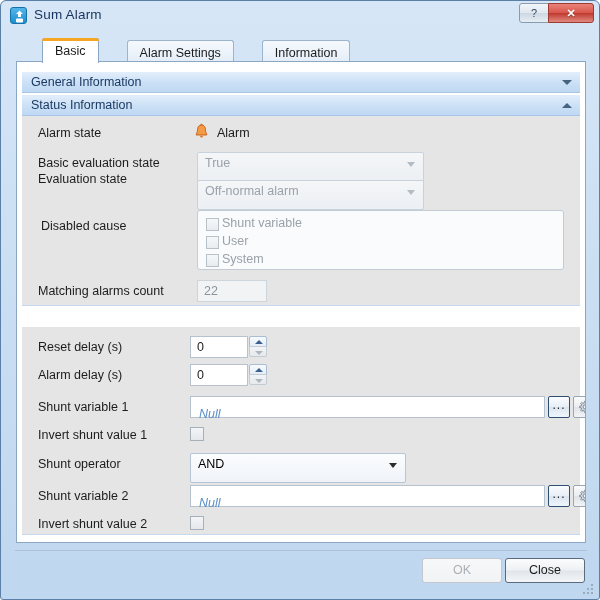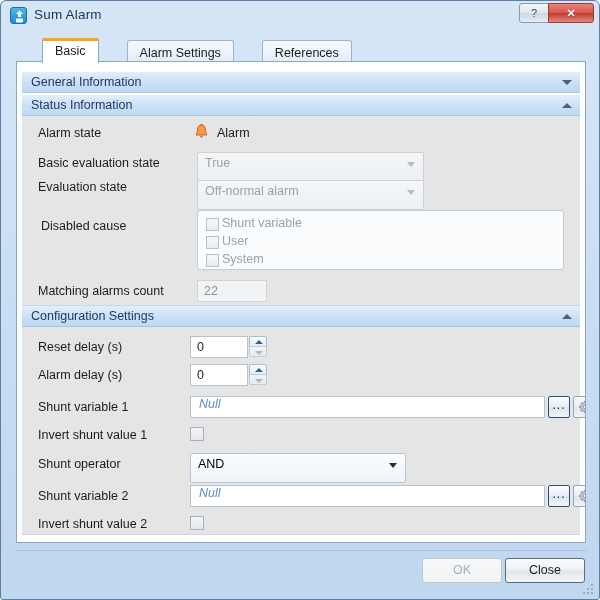--- a/index.html
+++ b/index.html
@@ -143,21 +143,21 @@
   .combo.disabled .arrow{border-top-color:#b3bcc5;}
   .textbox{
     position:absolute;box-sizing:border-box;height:22px;
     border:1px solid #b6c2ce;
     background:#ffffff;
     font-size:12.5px;
     color:#1c1c1c;
   }
   .textbox.disabled{background:#f1f3f5;border-color:#ccd4dc;color:#8c949c;}
   .textbox .tval{position:absolute;left:6px;top:3px;white-space:nowrap;}
-  .textbox .tnull{position:absolute;left:8px;top:0;white-space:nowrap;color:#5b8fc7;font-style:italic;}
+  .textbox .tnull{position:absolute;left:8px;top:10px;white-space:nowrap;color:#5b8fc7;font-style:italic;}
   .groupbox{
     position:absolute;box-sizing:border-box;
     border:1px solid #c3ccd5;
     border-radius:3px;
     background:#fafbfc;
   }
   .cbrow{position:absolute;left:8px;height:18px;}
   .cbbox{
     position:absolute;left:0;top:2px;width:13px;height:13px;
     box-sizing:border-box;
@@ -228,21 +228,21 @@
         <rect x="3" y="9.5" width="7" height="4" rx="1" fill="#ffffff"></rect>
       </svg>
     </div>
     <div class="title-text">Sum Alarm</div>
     <div class="winbtns">
       <span class="wbtn help">?</span><span class="wbtn close">✕</span>
     </div>
   </div>
 
   <div class="tabstrip">
-    <div class="tab active">Basic</div><div class="tab">Alarm Settings</div><div class="tab">References</div>
+    <div class="tab active">Basic</div><div class="tab">Alarm Settings</div><div class="tab">Information</div>
   </div>
 
   <div class="panel">
     <div class="pad">
 
       <div class="exp-head" style="top:5px;">
         <span class="lbl">General Information</span>
         <span class="chev down"></span>
       </div>
 
@@ -262,21 +262,21 @@
           </svg>
         </div>
         <div class="row-label" style="left:195px;top:10px;">Alarm</div>
 
         <div class="row-label" style="left:16px;top:40px;">Basic evaluation state</div>
         <div class="combo disabled" style="left:175px;top:36px;width:227px;">
           <span class="ctext">True</span>
           <span class="arrow"></span>
         </div>
 
-        <div class="row-label" style="left:16px;top:64px;">Evaluation state</div>
+        <div class="row-label" style="left:16px;top:56px;">Evaluation state</div>
         <div class="combo disabled" style="left:175px;top:64px;width:227px;">
           <span class="ctext">Off-normal alarm</span>
           <span class="arrow"></span>
         </div>
 
         <div class="row-label" style="left:19px;top:103px;">Disabled cause</div>
         <div class="groupbox" style="left:175px;top:94px;width:367px;height:60px;">
           <div class="cbrow" style="top:5px;">
             <span class="cbbox"></span>
             <span class="cblabel">Shunt variable</span>
@@ -290,24 +290,20 @@
             <span class="cblabel">System</span>
           </div>
         </div>
 
         <div class="row-label" style="left:16px;top:168px;">Matching alarms count</div>
         <div class="textbox disabled" style="left:175px;top:164px;width:70px;">
           <span class="tval">22</span>
         </div>
       </div>
 
-      <div class="exp-head" style="top:239px;">
-        <span class="lbl">Configuration Settings</span>
-        <span class="chev up"></span>
-      </div>
 
       <div class="region" style="top:260px;height:208px;">
 
         <div class="row-label" style="left:16px;top:13px;">Reset delay (s)</div>
         <div class="textbox" style="left:168px;top:9px;width:58px;">
           <span class="tval">0</span>
         </div>
         <div style="position:absolute;left:227px;top:9px;width:18px;height:21px;">
           <span class="spin-up">
               <i class="sparrow"></i>

